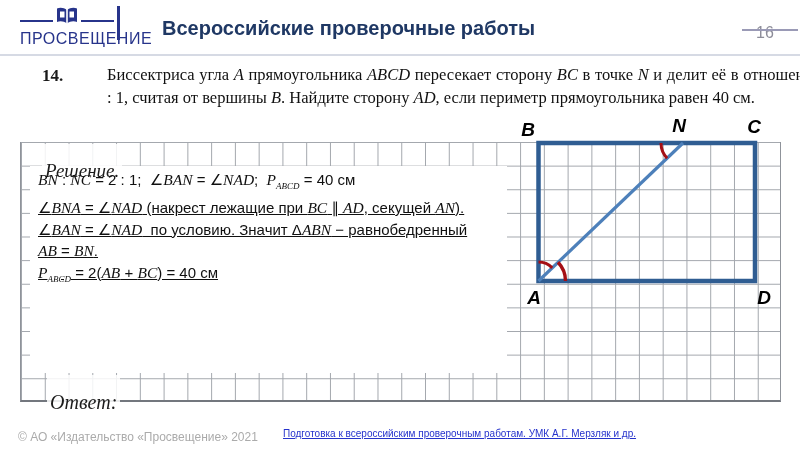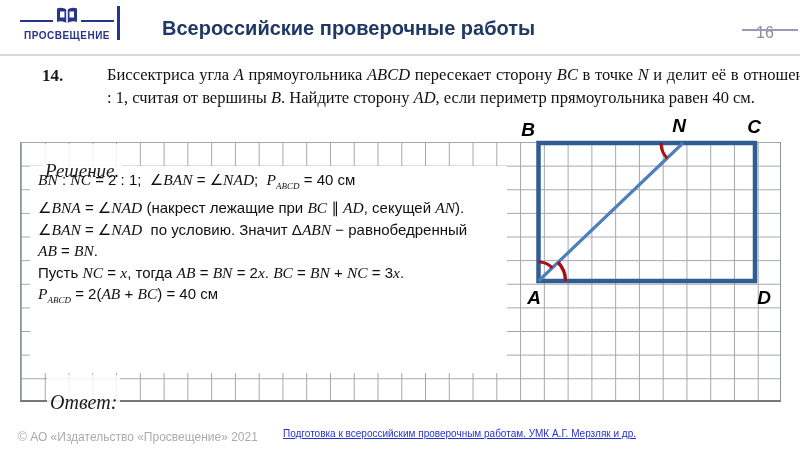--- a/index.html
+++ b/index.html
@@ -8,21 +8,21 @@
     font-family:"Liberation Sans", sans-serif; color:#1a1a1a;
   }
   .abs { position:absolute; }
 
   
   .logo-block { left:20px; top:4px; width:94px; height:46px; }
   .logo-lines { position:absolute; top:16px; left:0; width:94px; height:0; border-top:2px solid #27348b; }
   .logo-book { position:absolute; left:33px; top:2px; width:28px; height:26px; background:#fff; text-align:center; }
   .logo-word {
     position:absolute; left:0; top:26px; width:94px; text-align:center;
-    font-size:10px; font-weight:bold; letter-spacing:0.5px; color:#27348b;
+    font-size:16px; font-weight:normal; letter-spacing:0.5px; color:#27348b;
   }
   .header-divider { left:117px; top:6px; width:3px; height:34px; background:#27348b; }
   .header-title { left:131px; top:17px; font-size:20px; font-weight:bold; color:#1f3864;margin-left:31px; }
   .page-number { left:750px; top:24px; width:30px; text-align:center; font-size:16px; color:#8d8d99; }
   .page-number-rule { left:742px; top:29px; width:56px; height:2px; background:#9a9ab6; }
   .header-rule { left:0; top:54px; width:800px; height:2px; background:#d6dae4; }
 
   
   .problem-number { left:22px; top:66px; font-family:"Liberation Serif", serif; font-size:17px; font-weight:bold;margin-left:20px; }
   .problem-text {
@@ -44,21 +44,21 @@
     border-bottom:2px solid #73777e;
   }
   .solution-box { left:30px; top:166px; width:477px; height:207px; background:#ffffff; }
 
   .sol { font-size:15px; color:#101010; white-space:nowrap; }
   .sol i { font-family:"Liberation Serif", serif; font-size:15.5px; }
   .sol sub { font-size:0.6em; }
   .sol sub i { font-size:1em; }
   .sol-line1 { left:38px; top:171px; }
   .sol-block { left:38px; top:197px; }
-  .sol-block .sol-row { line-height:21.5px; }
+  .sol-block .sol-row { line-height:21.5px;text-decoration:underline; }
 
   .handwrite-label {
     font-family:"Liberation Serif", serif; font-style:italic; color:#1c1c1c;
     background:rgba(255,255,255,0.85); padding:16px 3px;
   }
   .solution-label { left:42px; top:144px; font-size:19px; }
   .answer-label { left:47px; top:375px; font-size:20px; }
 
   
   .diagram-svg { left:505px; top:108px; }
@@ -101,21 +101,20 @@
 <div class="abs grid-area"></div>
 <div class="abs solution-box"></div>
 
 <div class="abs handwrite-label solution-label">Решение.</div>
 
 <div class="abs sol sol-line1"><i>BN</i> : <i>NC</i> = 2 : 1;&nbsp; ∠<i>BAN</i> = ∠<i>NAD</i>;&nbsp; <i>P</i><sub><i>ABCD</i></sub> = 40 см</div>
 <div class="abs sol sol-block">
   <div class="sol-row">∠<i>BNA</i> = ∠<i>NAD</i> (накрест лежащие при <i>BC</i> ∥ <i>AD</i>, секущей <i>AN</i>).</div>
   <div class="sol-row">∠<i>BAN</i> = ∠<i>NAD</i>&nbsp; по условию. Значит Δ<i>ABN</i> − равнобедренный</div>
   <div class="sol-row"><i>AB</i> = <i>BN</i>.</div>
-  <div class="sol-row">Пусть <i>NC</i> = <i>x</i>, тогда <i>AB</i> = <i>BN</i> = 2<i>x</i>. <i>BC</i> = <i>BN</i> + <i>NC</i> = 3<i>x</i>.</div>
   <div class="sol-row"><i>P</i><sub><i>ABCD</i></sub> = 2(<i>AB</i> + <i>BC</i>) = 40 см</div>
 </div>
 
 <div class="abs handwrite-label answer-label">Ответ:</div>
 
 <svg class="abs diagram-svg" width="295" height="210" viewBox="0 0 295 210">
 
   <rect x="33.5" y="35" width="216.5" height="138" fill="none" stroke="#2f5d92" stroke-width="4.5"></rect>
 
   <line x1="33.5" y1="173" x2="178" y2="35" stroke="#4d80ba" stroke-width="3.2"></line>

